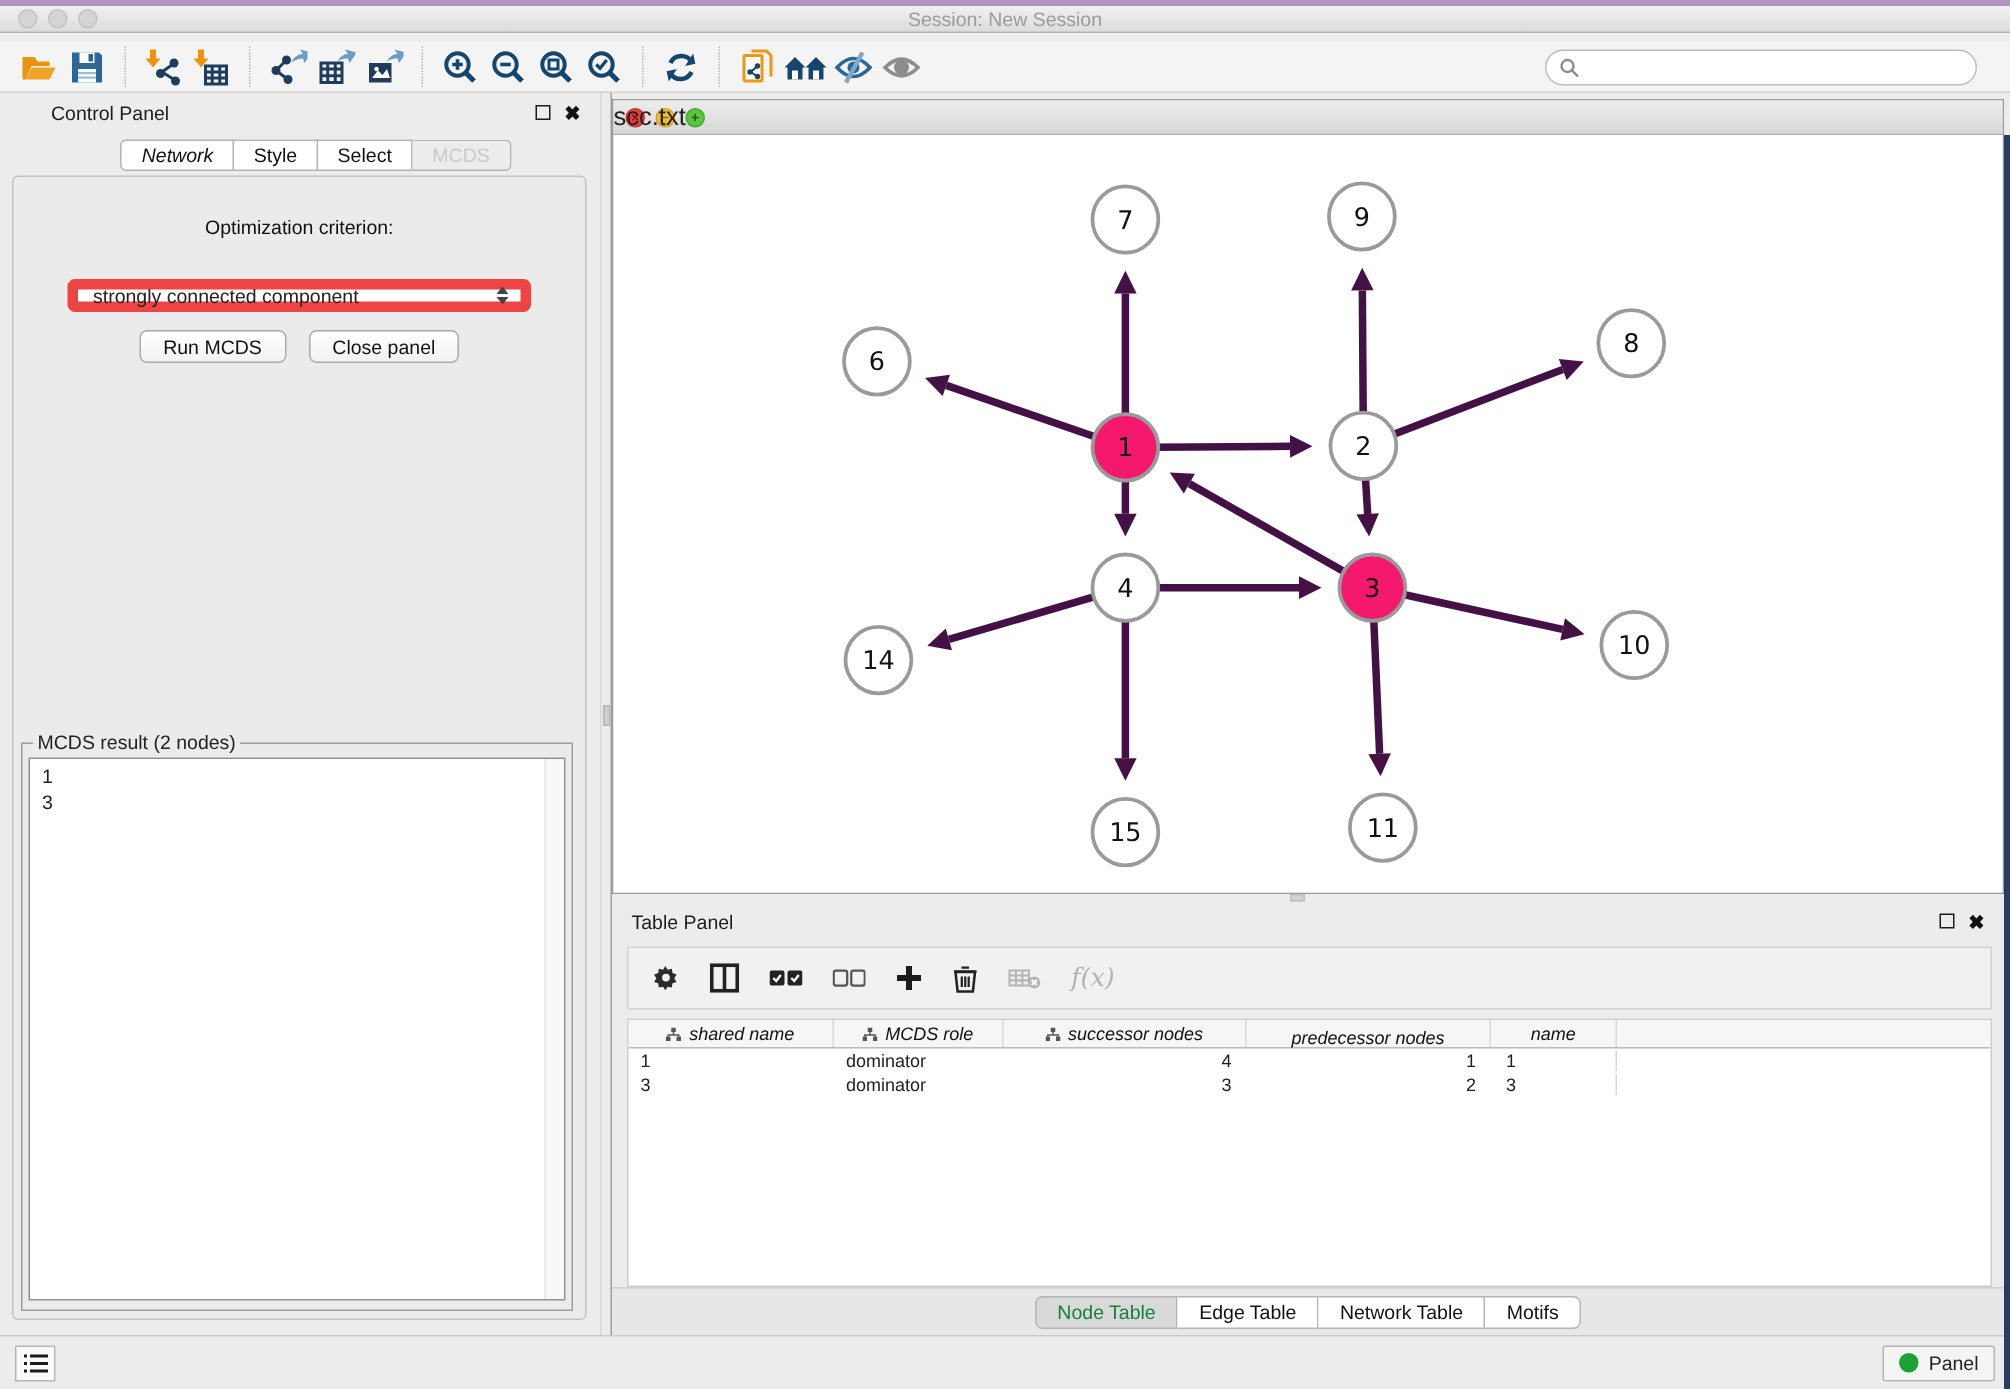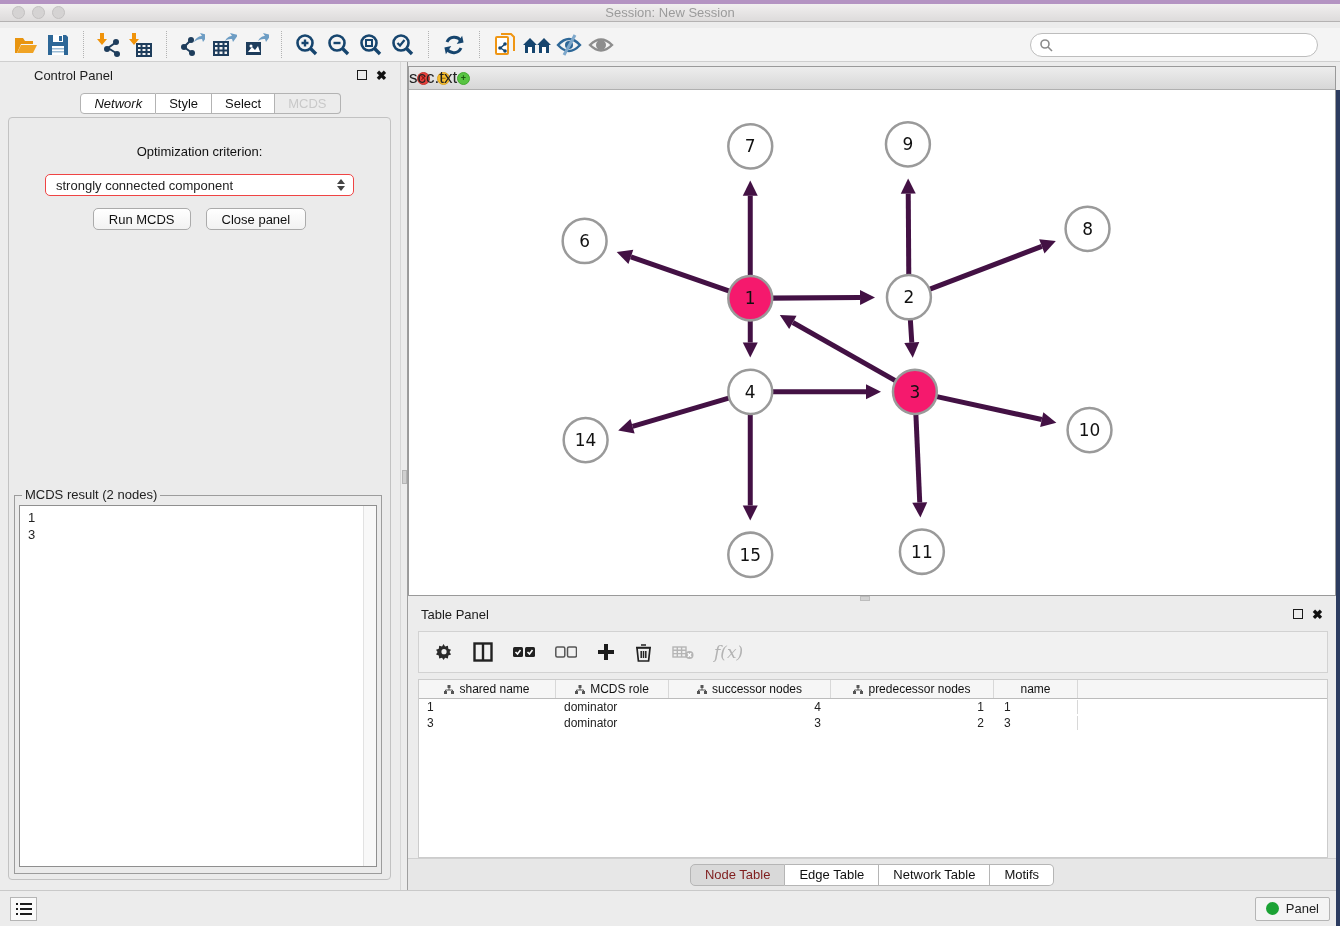--- a/index.html
+++ b/index.html
@@ -41,21 +41,21 @@
   .cp-tabs { display:flex; justify-content:center; margin-top:5px; position:relative; z-index:2; }
   .tab { height:21px; padding:0 13px; display:flex; align-items:center; background:#fff;
          border:1px solid #b3b3b3; border-left-width:0; font-size:13px; color:#111; cursor:default; }
   .tab:first-child { border-left-width:1px; border-radius:4px 0 0 4px;font-style:italic; }
   .tab:last-child  { border-radius:0 4px 4px 0; }
   .tab.inactive-look { background:#ececec; color:#c9c9c9; }
 
   .cp-body { position:absolute; left:8px; right:9px; top:55px; bottom:10px;
              border:1px solid #c2c2c2; border-radius:4px; background:#ebebeb; }
   .opt-label { text-align:center; margin-top:26px; font-size:13px; color:#111; }
-  .select-box { margin:15px 36px 0 36px; height:22px; background:#fff; border:1px solid #ef4444;
+  .select-box { margin:27px 36px 0 36px; height:22px; background:#fff; border:7px solid #ef4444;
                 border-radius:5px; display:flex; align-items:center; padding:0 8px 0 10px; font-size:13px; }
   .spinners { margin-left:auto; display:flex; flex-direction:column; gap:2px; }
   .spinners i { width:0; height:0; border-left:4px solid transparent; border-right:4px solid transparent; }
   .spin-up   { border-bottom:5px solid #444; }
   .spin-down { border-top:5px solid #444; }
   .cp-buttons { display:flex; justify-content:center; gap:15px; margin-top:12px; }
   .btn { height:22px; padding:0 15px; border:1px solid #ababab; border-radius:5px;
          background:linear-gradient(#ffffff,#f2f2f2); font-size:13px; color:#111;
          display:flex; align-items:center; }
 
@@ -97,33 +97,33 @@
   
   .table-panel { flex:1; background:#ececec; display:flex; flex-direction:column; }
   .tp-toolbar { margin:4px 8px 0 10px; height:42px; background:#f1f1f1; border:1px solid #d2d2d2;
                 display:flex; align-items:center; gap:20px; padding:12px 16px; }
   .tp-ico { display:flex; align-items:center; justify-content:center; }
   .fx-label { font-family:"DejaVu Serif", serif; font-style:italic; font-size:17px; color:#b3b3b3; }
   .tp-tablewrap { margin:6px 8px 0 10px; flex:1; background:#fff; border:1px solid #cccccc;
                   overflow:hidden; display:flex; flex-direction:column; }
   .thead { display:flex; background:#f6f6f6; border-bottom:1px solid #bcbcbc; height:19px; }
   .th { display:flex; align-items:center; justify-content:center; gap:5px; font-size:12px; color:#111;
-        border-right:1px solid #d8d8d8; height:100%; }
+        border-right:1px solid #d8d8d8; height:100%;font-style:italic; }
   .trow { display:flex; height:16px; align-items:center; font-size:12px; }
   .td { padding:0 2px; overflow:hidden; white-space:nowrap; }
-  .c0 { width:137px; } .c1 { width:113px; } .c2 { width:162px; } .c3 { width:163px; } .c4 { width:84px; border-right:1px solid #d8d8d8;}
+  .c0 { width:137px; } .c1 { width:113px; } .c2 { width:162px; } .c3 { width:163px;flex-direction:column; } .c4 { width:84px; border-right:1px solid #d8d8d8;}
   .td.c0, .td.c1 { padding-left:8px; }
   .td.c2, .td.c3 { text-align:right; padding-right:10px; }
   .td.c4 { padding-left:10px; }
   .tp-footer { height:32px; background:#e7e7e7; border-top:1px solid #d0d0d0;
                display:flex; align-items:center; justify-content:center; }
   .tp-tabs { display:flex; }
   .ttab { height:22px; padding:0 14px; display:flex; align-items:center; font-size:13px;
           background:#fff; border:1px solid #b5b5b5; border-left-width:0; color:#111; }
-  .ttab:first-child { border-left-width:1px; border-radius:5px 0 0 5px; background:#d9d9d9; color:#7f1d1d; }
+  .ttab:first-child { border-left-width:1px; border-radius:5px 0 0 5px; background:#d9d9d9; color:#15803d; }
   .ttab:last-child { border-radius:0 5px 5px 0; }
 
   
   .statusbar { position:absolute; left:0; right:0; bottom:0; height:36px; background:#ececec;
                border-top:1px solid #c9c9c9; display:flex; align-items:center; padding:0 10px; }
   .list-btn { width:27px; height:24px; background:#fafafa; border:1px solid #b5b5b5;
               display:flex; align-items:center; justify-content:center; }
   .memory-btn { margin-left:auto; height:24px; padding:0 10px; background:#f4f4f4;
                 border:1px solid #b5b5b5; border-radius:2px; display:flex; align-items:center; gap:7px; }
   .mem-dot { width:13px; height:13px; border-radius:50%; background:#1ba234; }

